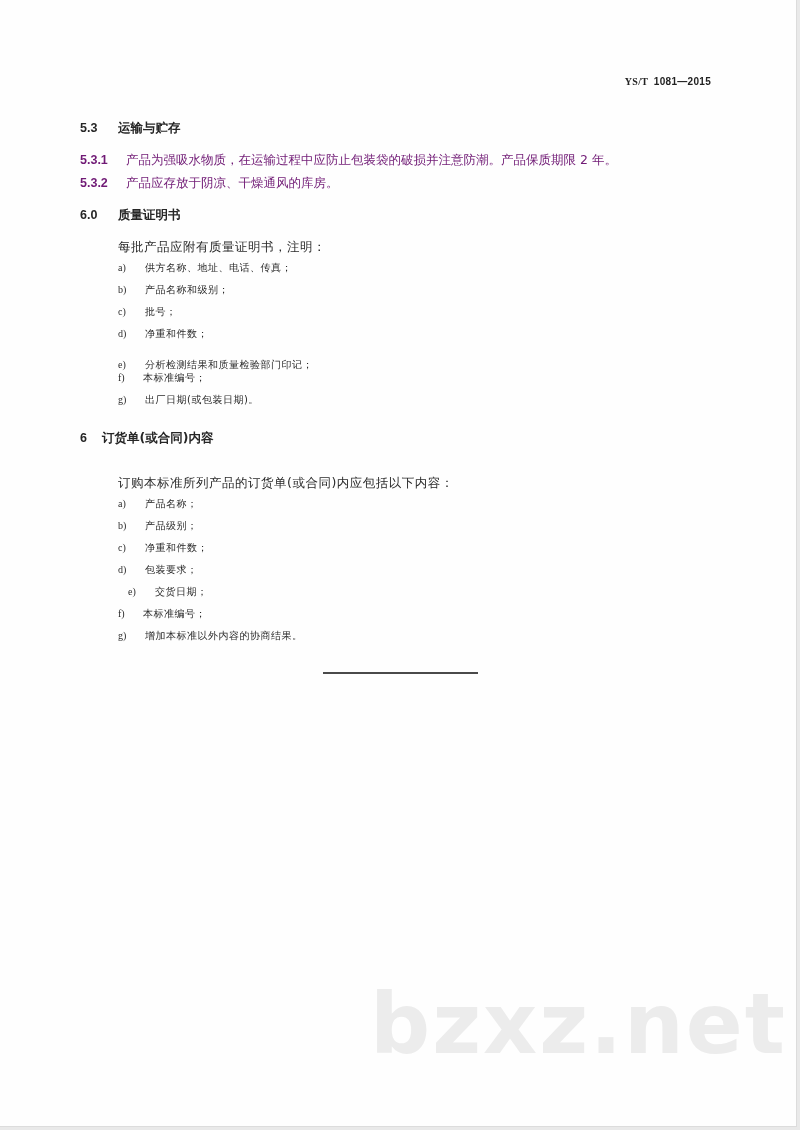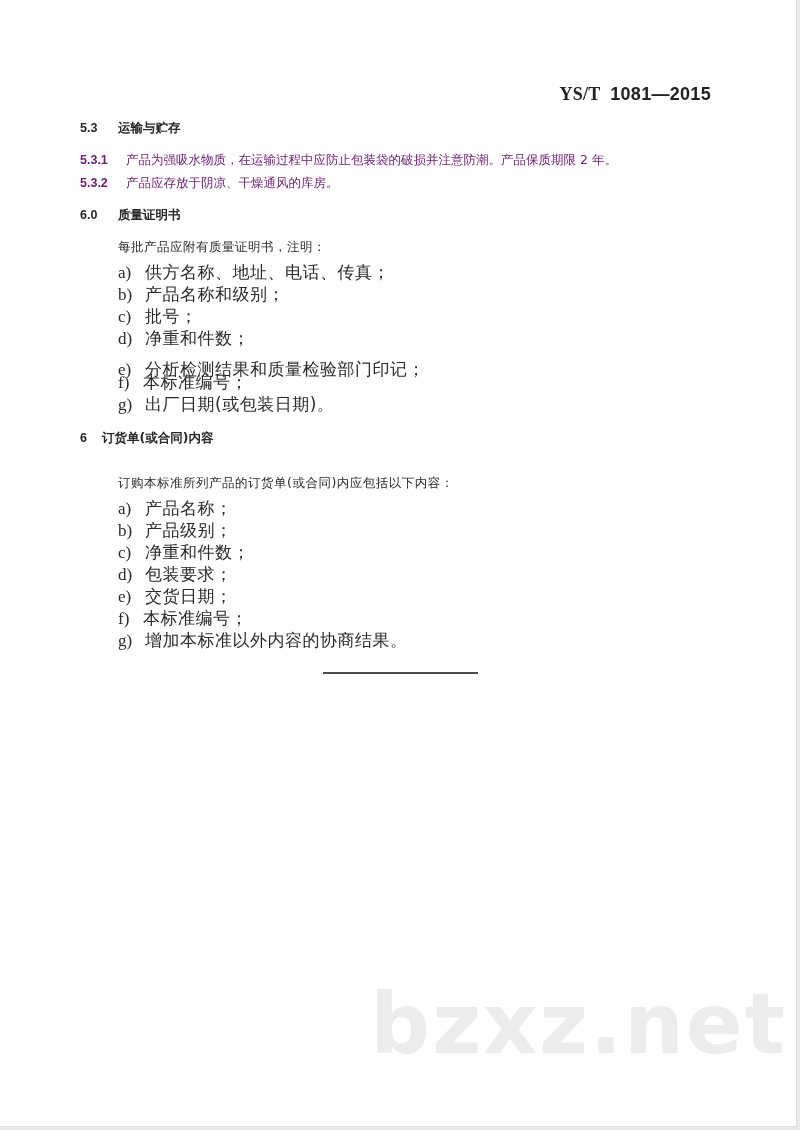--- a/index.html
+++ b/index.html
@@ -25,24 +25,23 @@
       border-right: 1px solid #dcdcdc;
       border-bottom: 1px solid #dcdcdc;
     }
     .abs { position: absolute; white-space: nowrap; }
 
     .std-code {
       right: 85px;
       top: 76px;
       font-family: "Liberation Serif", "DejaVu Serif", serif;
       font-weight: bold;
-      font-size: 18px;
+      font-size: 10px;
       letter-spacing: 0.3px;
       color: #222;
-      margin-top: 8px;
     }
     .std-code .year {
       font-family: "Liberation Sans", "DejaVu Sans", sans-serif;
       font-weight: bold;
     }
 
     .heading {
       font-size: 12.5px;
       font-weight: bold;
       color: #262626;
@@ -65,21 +64,21 @@
       font-family: "Liberation Sans", "DejaVu Sans", sans-serif;
       font-weight: bold;
     }
 
     .para {
       font-size: 12.5px;
       color: #2a2a2a;
       letter-spacing: 0.5px;
     }
     .item {
-      font-size: 17px;
+      font-size: 10px;
       color: #2a2a2a;
       letter-spacing: 0.5px;
     }
     .item .marker {
       display: inline-block;
       width: 27px;
       font-family: "Liberation Serif", "DejaVu Serif", serif;
       letter-spacing: 0;
     }
 
@@ -164,21 +163,21 @@
   </div>
   <div class="abs item" style="left:118px; top:519px;">
     <span class="marker">b)</span><span>产品级别；</span>
   </div>
   <div class="abs item" style="left:118px; top:541px;">
     <span class="marker">c)</span><span>净重和件数；</span>
   </div>
   <div class="abs item" style="left:118px; top:563px;">
     <span class="marker">d)</span><span>包装要求；</span>
   </div>
-  <div class="abs item" style="left:118px; top:585px;">
+  <div class="abs item" style="left:128px; top:585px;">
     <span class="marker">e)</span><span>交货日期；</span>
   </div>
   <div class="abs item" style="left:118px; top:607px;">
     <span class="marker" style="width:25px;">f)</span><span>本标准编号；</span>
   </div>
   <div class="abs item" style="left:118px; top:629px;">
     <span class="marker">g)</span><span>增加本标准以外内容的协商结果。</span>
   </div>
 
   <div class="end-rule"></div>

